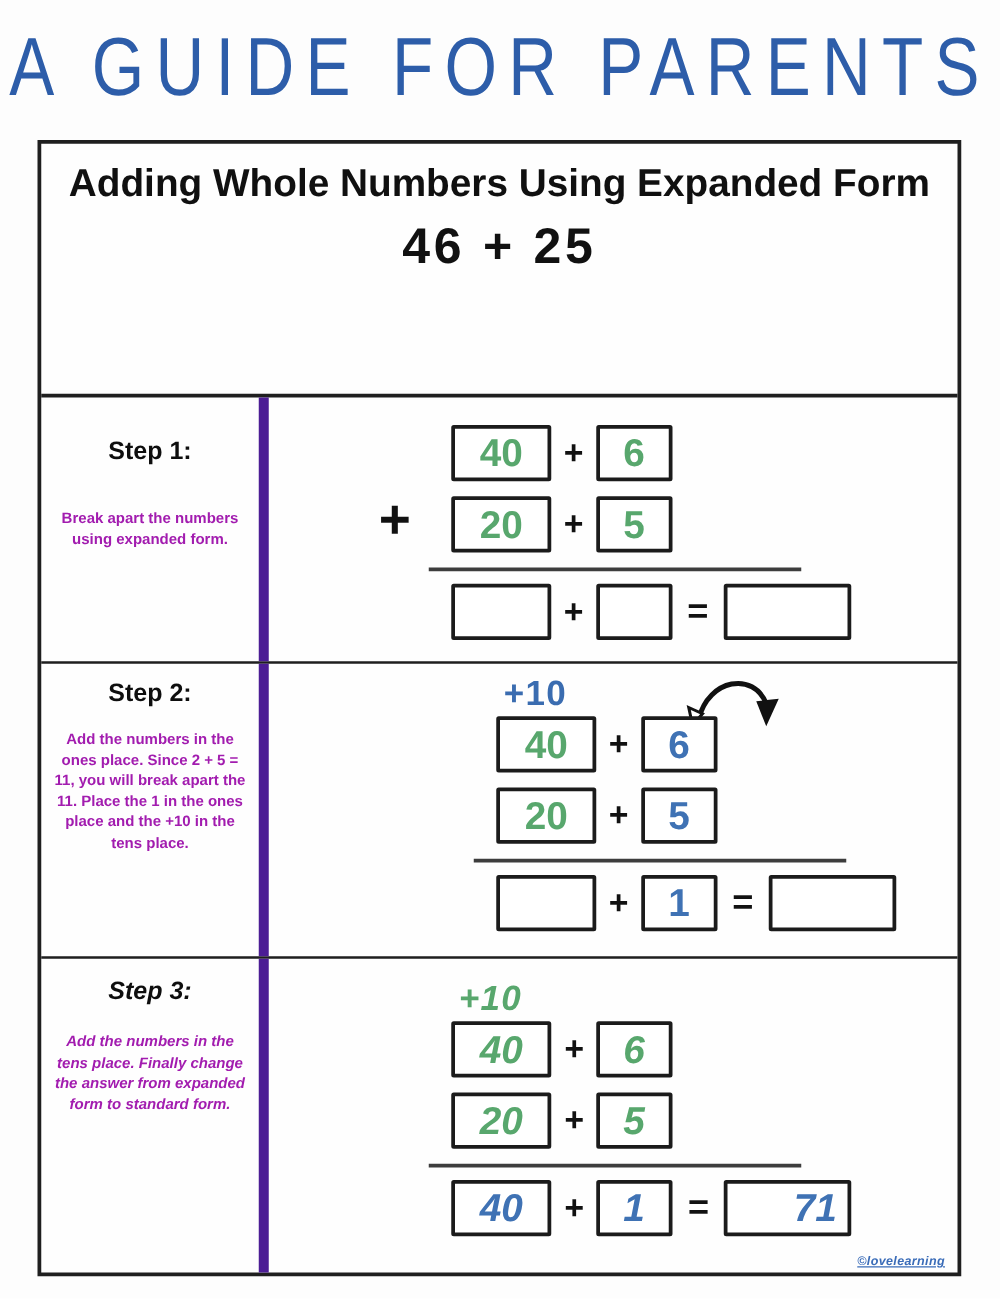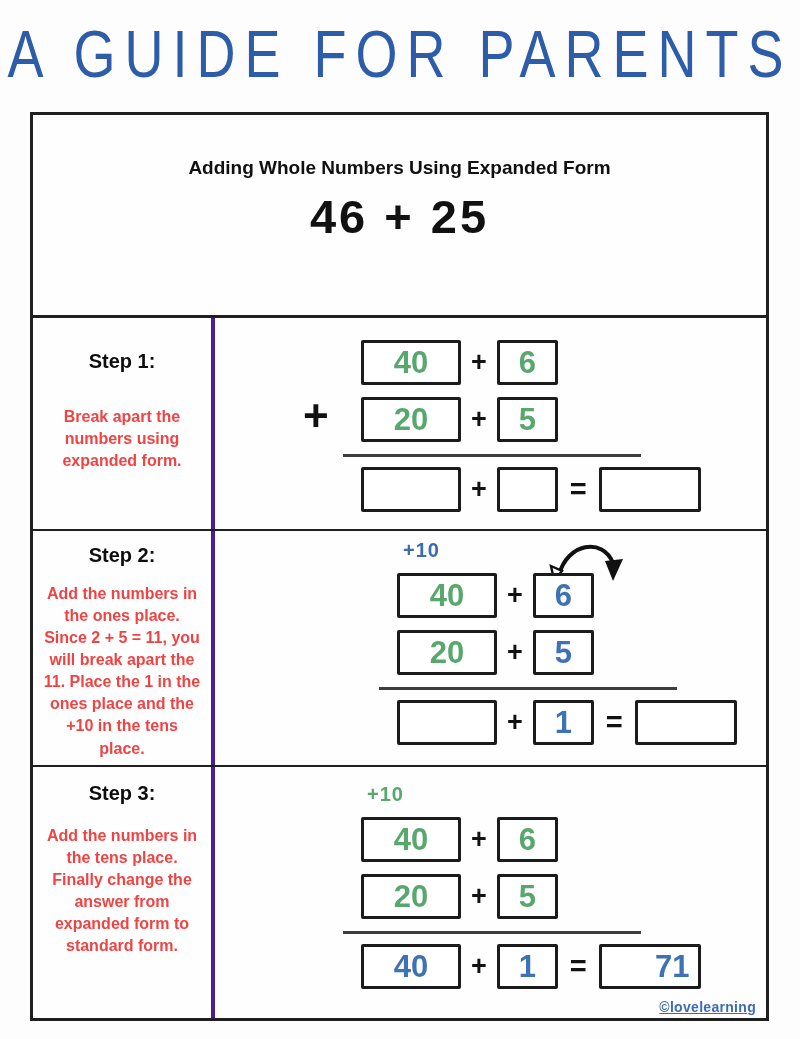--- a/index.html
+++ b/index.html
@@ -37,93 +37,92 @@
     display: flex; flex-direction: column;
   }
   
   .intro {
     height: 203px;
     border-bottom: 3px solid #1f1f1f;
     text-align: center;
     padding-top: 14px;
   }
   .intro-heading {
-    font-size: 19px;
+    font-size: 31px;
     font-weight: 700;
     color: #101010;
-    margin-top: 28px;
   }
   .intro-desc {
     margin: 10px auto 0;
     max-width: 686px;
     font-size: 21px;
     line-height: 1.28;
     color: #161616;
   }
   .problem {
     margin-top: 10px;
-    font-size: 47px;
+    font-size: 40px;
     font-weight: 600;
     letter-spacing: 3px;
     color: #111;
   }
   
   .step-row { display: flex; }
   .step-row.s1 { height: 213px; border-bottom: 2px solid #1f1f1f; }
   .step-row.s2 { height: 236px; border-bottom: 2px solid #1f1f1f; gap: 36px; }
-  .step-row.s3 { flex: 1; position: relative; }
+  .step-row.s3 { flex: 1; position: relative; font-style: italic; }
   .cell-left {
     width: 182px;
-    border-right: 4px solid #4c1d95;
+    border-right: 8px solid #4c1d95;
     text-align: center;
     padding: 0 10px;
   }
   .s1 .cell-left { padding-top: 32px; }
   .s2 .cell-left { padding-top: 13px; }
   .s3 .cell-left { padding-top: 15px; }
   .step-label {
     font-size: 20px;
     font-weight: 700;
     color: #0e0e0e;
   }
   .step-instructions {
-    font-size: 16px;
+    font-size: 12px;
     line-height: 1.38;
-    color: #ef4444;
+    color: #a21caf;
     font-weight: 600;
   }
   .s1 .step-instructions { margin-top: 33px; }
   .s2 .step-instructions { margin-top: 16px; }
   .s3 .step-instructions { margin-top: 20px; }
   .cell-right { flex: 1; position: relative; }
   
   .math { margin-left: 146px; width: fit-content; }
   .s1 .math { padding-top: 22px; }
   .s2 .math { padding-top: 8px; }
   .s3 .math { padding-top: 16px; }
   .carry-row { position: relative; height: 34px; }
-  .carry-label { font-size: 20px; font-weight: 700; margin-left: 6px; letter-spacing: 1px; }
+  .carry-label { font-size: 28px; font-weight: 700; margin-left: 6px; letter-spacing: 1px; }
   .carry-blue  { color: #3a6cb0; }
   .carry-green { color: #58a76d; }
   .carry-arrow { position: absolute; left: 148px; top: -2px; }
   .add-row {
     display: flex; align-items: center;
     margin-bottom: 12px;
     position: relative;
   }
   .nbox {
     border: 3px solid #1b1b1b;
     border-radius: 2px;
     background: #fff;
     height: 45px;
     display: flex; align-items: center; justify-content: center;
     font-size: 31px;
     font-weight: 600;
   }
-  .nbox.w-tens  { width: 100px; }
+  .nbox.w-tens  { width: 80px; }
   .nbox.w-ones  { width: 61px; }
   .nbox.w-total { width: 102px; padding-left: 45px; }
   .g { color: #58a76d; }
   .b { color: #3f72b4; }
   .op {
     font-size: 27px;
     font-weight: 700;
     color: #111;
     margin: 0 10px;
   }
@@ -139,21 +138,21 @@
     height: 3px;
     width: 298px;
     background: #3d3d3d;
     margin: 4px 0 10px -18px;
   }
   .result-row { display: flex; align-items: center; }
   
   .credit {
     position: absolute;
     right: 10px; bottom: 3px;
-    font-size: 14px;
+    font-size: 10px;
     font-weight: 700;
     color: #3a6cb8;
     text-decoration: underline;
     letter-spacing: .3px;
   }
 </style>
 </head>
 <body>
 
 <div class="page">

